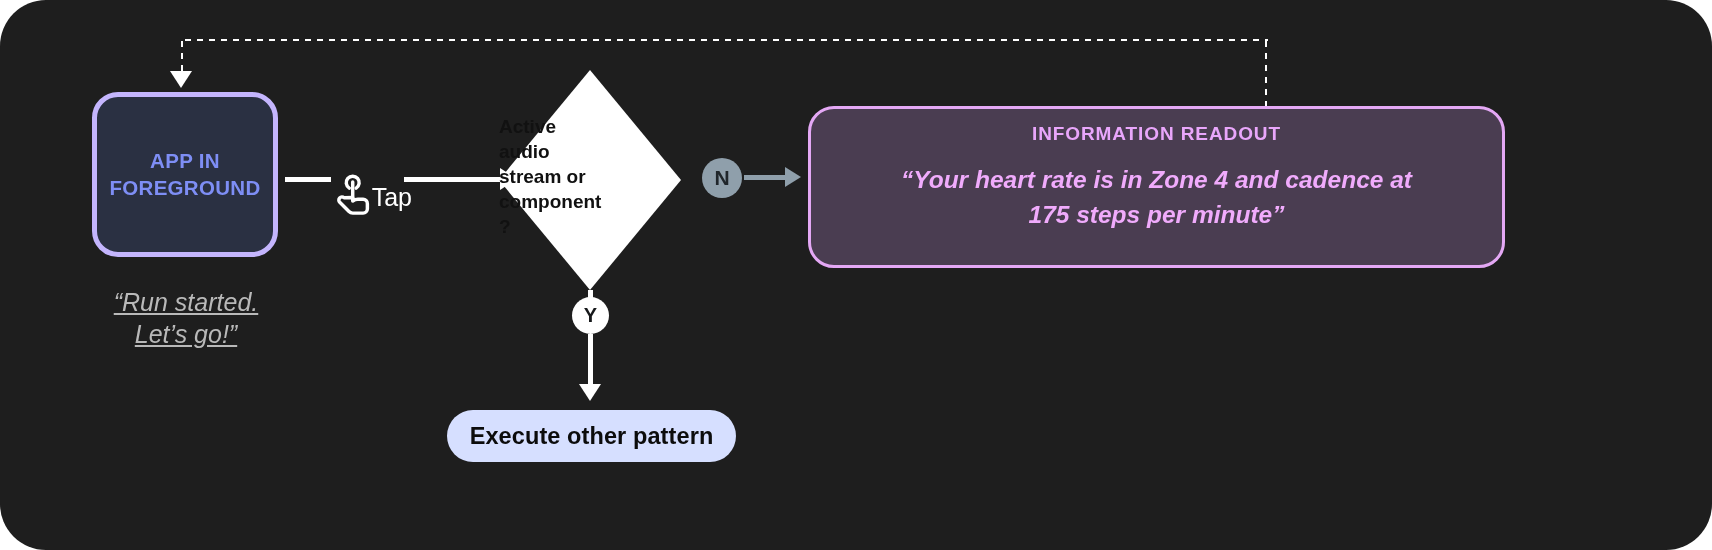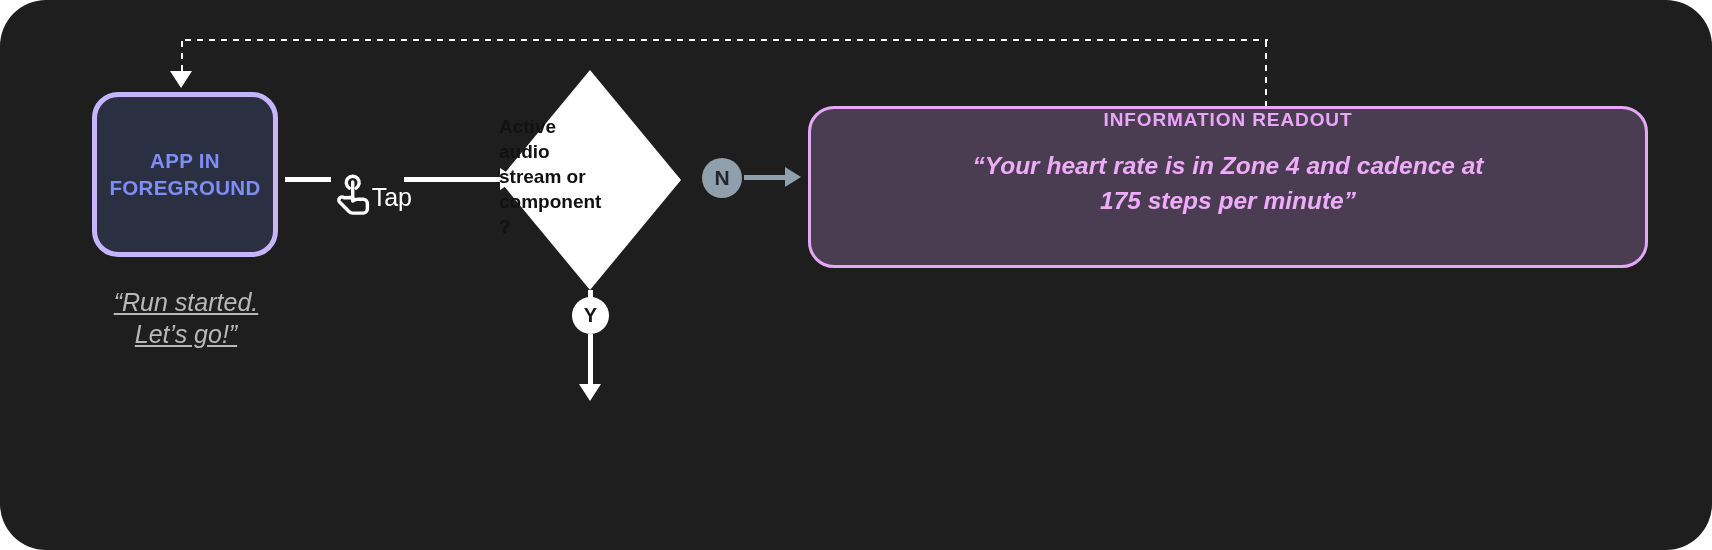--- a/index.html
+++ b/index.html
@@ -164,28 +164,29 @@
     display: flex; align-items: center; justify-content: center;
     color: #0c0c0c;
     font-size: 23.5px;
     font-weight: 700;
     letter-spacing: .1px;
   }
 
   
   #readout-panel {
     left: 808px; top: 106px;
-    width: 840px; height: 162px;
+    width: 697px; height: 162px;
     background: #4a3d51;
     border: 3px solid #e4a8f5;
     border-radius: 26px;
     display: flex;
     flex-direction: column;
     align-items: center;
     justify-content: flex-start;
+    padding-top: 14px;
   }
   #readout-title {
     color: #e9a6fb;
     font-size: 19px;
     font-weight: 700;
     letter-spacing: .9px;
   }
   #readout-body {
     margin-top: 18px;
     width: 640px;
@@ -277,20 +278,23 @@
   <div class="abs" id="arrow-n-line"></div>
   <div class="abs" id="arrow-n-head"></div>
 
   <div class="warrow-line abs" id="stem-dia-to-y"></div>
   <div class="abs" id="badge-y">
     <span>Y</span>
   </div>
   <div class="warrow-line abs" id="stem-y-to-btn"></div>
   <div class="warrow-head-d abs" id="arrow-y-head"></div>
 
+  <div class="abs" id="execute-pill">
+    <span>Execute other pattern</span>
+  </div>
 
   <div class="abs" id="readout-panel">
     <div id="readout-title">INFORMATION READOUT</div>
     <div id="readout-body">“Your heart rate is in Zone 4 and cadence at
 175 steps per minute”</div>
   </div>
 
 </div>
 
 </body></html>

